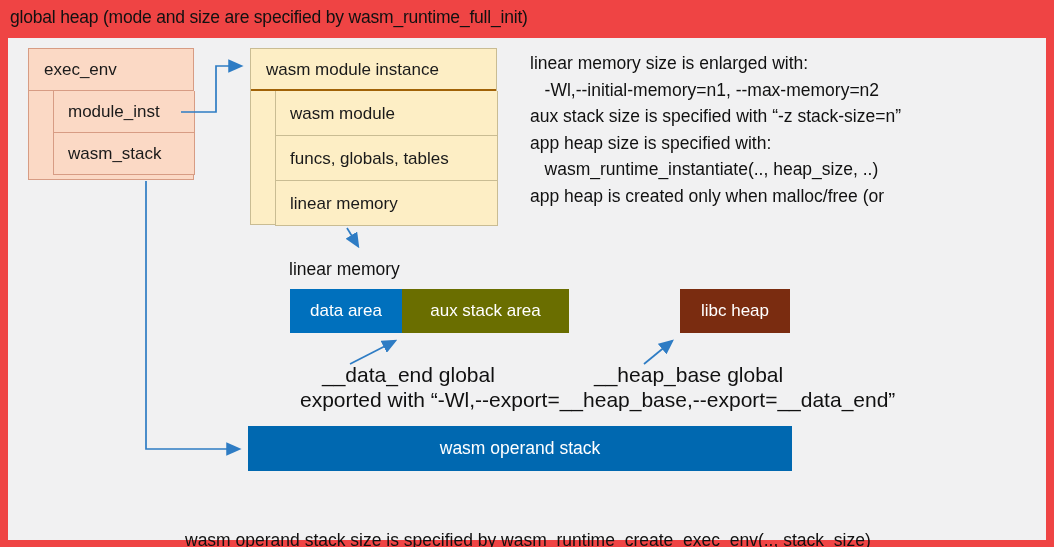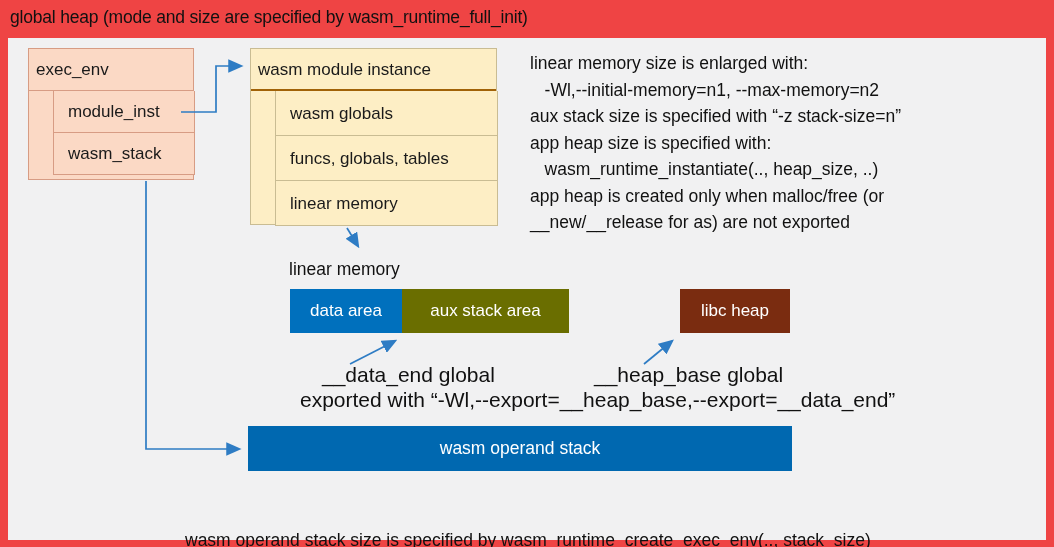--- a/index.html
+++ b/index.html
@@ -12,21 +12,21 @@
     position:absolute;left:10px;top:7px;font-size:17.5px;letter-spacing:-0.2px;color:#111;
   }
   .panel{
     position:absolute;left:8px;top:38px;width:1038px;height:502px;background:#f1f1f2;
   }
   
   .box{position:absolute;box-sizing:border-box;}
   .exec-box{left:28px;top:48px;width:166px;height:132px;background:#fbd9c5;border:1px solid #d79c84;}
   .mod-box{left:250px;top:48px;width:247px;height:177px;background:#fdeec5;border:1px solid #c9bc93;}
   .box-header{position:absolute;left:0;top:0;right:0;height:42px;line-height:42px;
-    padding-left:7px;font-size:17px;box-sizing:border-box;}
+    padding-left:15px;font-size:17px;box-sizing:border-box;}
   .exec-box .box-header{border-bottom:1px solid #d79c84;}
   .mod-box .box-header{border-bottom:2px solid #a16207;}
   .nested-row{position:absolute;box-sizing:border-box;font-size:17px;padding-left:14px;}
   .exec-row{left:24px;width:142px;height:42px;line-height:42px;border:1px solid #d79c84;border-top:none;background:#fbd9c5;}
   .exec-row.r0{top:42px;}
   .exec-row.r1{top:84px;}
   .mod-row{left:24px;width:223px;height:45px;line-height:45px;border:1px solid #c9bc93;border-top:none;background:#fdeec5;}
   .mod-row.r0{top:42px;}
   .mod-row.r1{top:87px;}
   .mod-row.r2{top:132px;}
@@ -67,33 +67,32 @@
   <div class="panel"></div>
 
   <div class="box exec-box">
     <div class="box-header">exec_env</div>
     <div class="nested-row exec-row r0">module_inst</div>
     <div class="nested-row exec-row r1">wasm_stack</div>
   </div>
 
   <div class="box mod-box">
     <div class="box-header">wasm module instance</div>
-    <div class="nested-row mod-row r0">wasm globals</div>
+    <div class="nested-row mod-row r0">wasm module</div>
     <div class="nested-row mod-row r1">funcs, globals, tables</div>
     <div class="nested-row mod-row r2">linear memory</div>
   </div>
 
   <div class="notes">
     <div class="note-line">linear memory size is enlarged with:</div>
     <div class="note-line">   -Wl,--initial-memory=n1, --max-memory=n2</div>
     <div class="note-line">aux stack size is specified with “-z stack-size=n”</div>
     <div class="note-line">app heap size is specified with:</div>
     <div class="note-line">   wasm_runtime_instantiate(.., heap_size, ..)</div>
     <div class="note-line">app heap is created only when malloc/free (or</div>
-    <div class="note-line">__new/__release for as) are not exported</div>
   </div>
 
   <div class="lm-label">linear memory</div>
   <div class="seg seg0" style="background: rgb(0, 112, 189);">data area</div>
   <div class="seg seg1" style="background: rgb(106, 110, 0);">aux stack area</div>
   <div class="seg seg3" style="background: rgb(122, 44, 16);">libc heap</div>
 
   <div class="ann ann-data-end">__data_end global</div>
   <div class="ann ann-heap-base">__heap_base global</div>
   <div class="ann ann-exported">exported with “-Wl,--export=__heap_base,--export=__data_end”</div>

